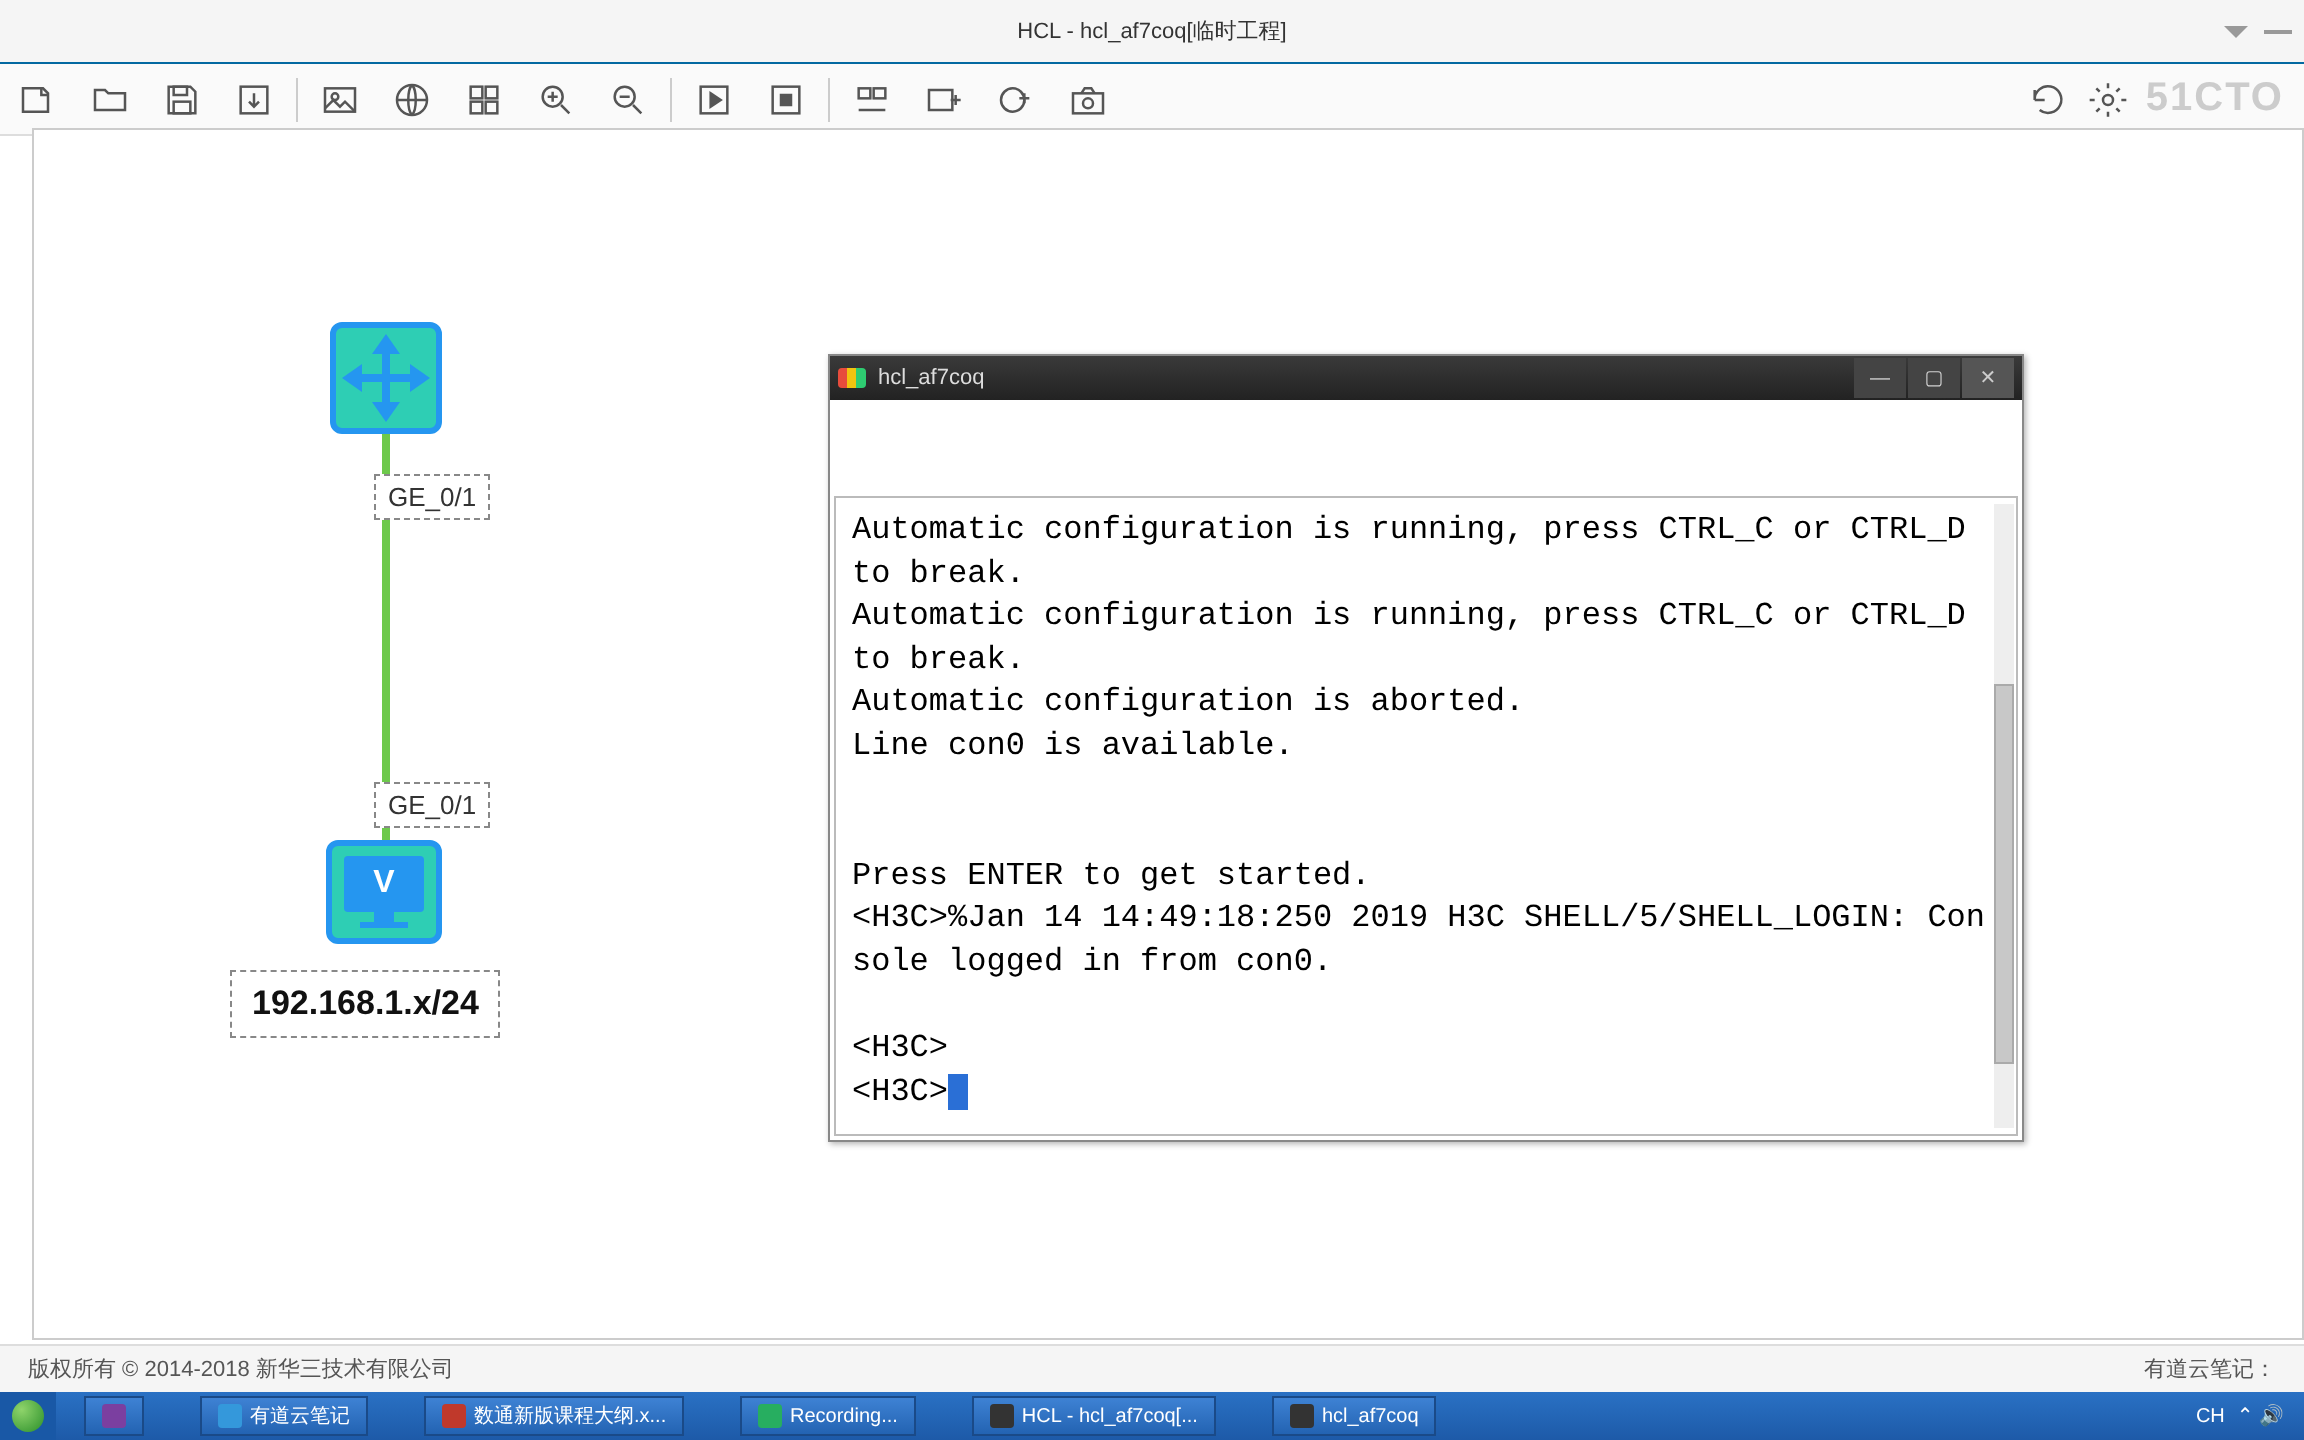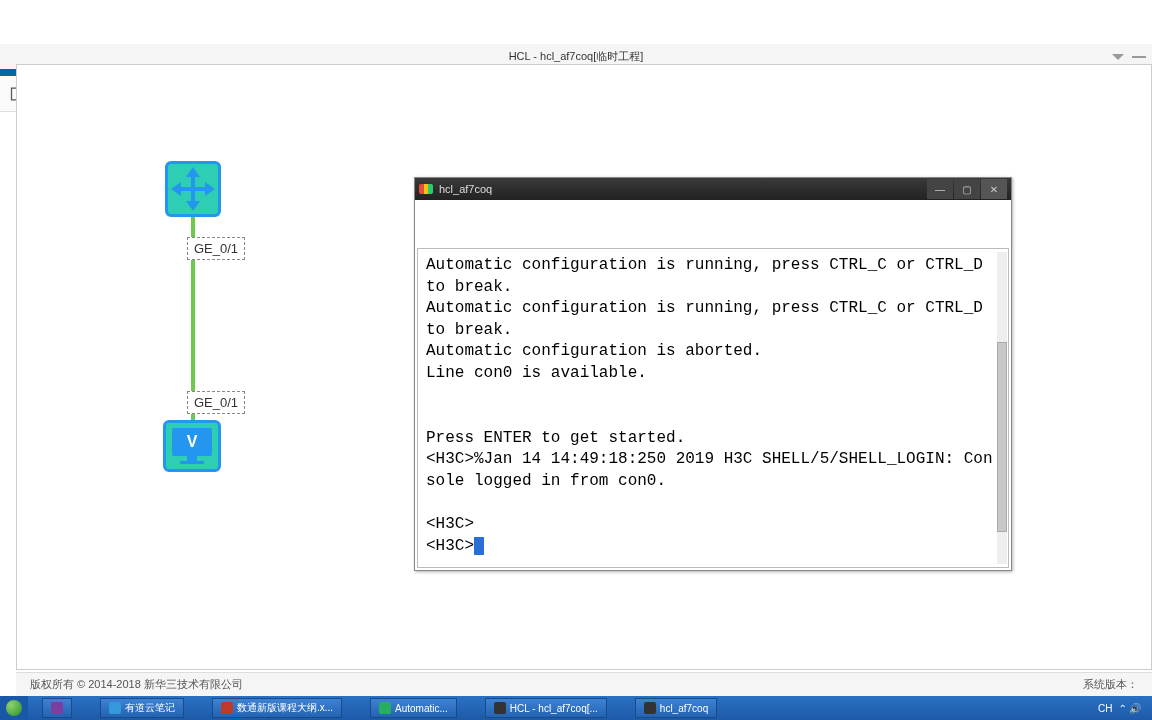--- a/index.html
+++ b/index.html
@@ -1,19 +1,19 @@
 <!DOCTYPE html>
 <html><head>
 <meta charset="utf-8">
 <style>
 * { margin: 0; padding: 0; box-sizing: border-box; }
 body { font-family: "Microsoft YaHei", Arial, sans-serif; font-size: 12px; background: #fff; width: 1152px; height: 720px; overflow: hidden; position: relative; }
 
 
-.title-bar { height: 32px; background: #f5f5f5; display: flex; align-items: center; justify-content: center; position: relative; border-bottom: 7px solid #0369a1; margin-top: 44px; }
+.title-bar { height: 32px; background: #f5f5f5; display: flex; align-items: center; justify-content: center; position: relative; border-bottom: 1px solid #0369a1; }
 .title-text { font-size: 11px; color: #333; }
 .title-right { position: absolute; right: 6px; display: flex; gap: 8px; align-items: center; }
 .title-caret { width: 0; height: 0; border-left: 6px solid transparent; border-right: 6px solid transparent; border-top: 6px solid #999; }
 .title-dash { width: 14px; height: 2px; background: #999; }
 
 
 .toolbar { height: 36px; background: #fafafa; display: flex; align-items: center; padding: 0 8px; border-bottom: 1px solid #ddd; position: relative; }
 .tb-group { display: flex; gap: 14px; align-items: center; }
 .tb-sep { width: 1px; height: 22px; background: #ccc; margin: 0 10px; }
 .tb-icon { width: 22px; height: 22px; cursor: pointer; color: #555; display:flex; align-items:center; justify-content:center;}
@@ -59,21 +59,21 @@
 .term-tabbar { height: 22px; background: #e8e8e8; border-bottom: 1px solid #bbb; display: flex; align-items: flex-end; padding-left: 4px; }
 .term-tab { background: #fff; border: 1px solid #bbb; border-bottom: none; padding: 2px 6px; font-size: 10px; color: #333; display: flex; align-items: center; gap: 4px; }
 .term-tab-close { width: 12px; height: 12px; background: #d9534f; color: #fff; border-radius: 2px; font-size: 9px; display: flex; align-items: center; justify-content: center; cursor: pointer; }
 .term-body-wrap { position: relative; margin-top: 48px; }
 .term-body { background: #fff; color: #000; font-family: "Courier New", monospace; font-size: 16px; line-height: 1.35; padding: 6px 8px; min-height: 320px; border: 1px solid #bbb; margin: 2px; white-space: pre-wrap; word-break: break-all; position: relative; }
 .cursor-block { display: inline-block; width: 10px; height: 18px; background: #2a6fd6; vertical-align: text-bottom; }
 .term-scroll { position: absolute; right: 4px; top: 4px; bottom: 4px; width: 10px; background: #eee; }
 .term-thumb { position: absolute; left: 0; right: 0; top: 90px; height: 190px; background: #c8c8c8; border: 1px solid #aaa; }
 
 
-.footer { position: absolute; left: 16px; right: 0; bottom: 24px; height: 24px; background: #f5f5f5; border-top: 1px solid #ddd; display: flex; align-items: center; justify-content: space-between; padding: 0 14px; font-size: 11px; color: #555; margin-top: 24px; }
+.footer { position: absolute; left: 0; right: 0; bottom: 24px; height: 24px; background: #f5f5f5; border-top: 1px solid #ddd; display: flex; align-items: center; justify-content: space-between; padding: 0 14px; font-size: 11px; color: #555; margin-top: 24px; }
 
 
 .taskbar { position: absolute; left: 0; right: 0; bottom: 0; height: 24px; background: linear-gradient(#2a71c4,#1d5aa8); display: flex; align-items: center; }
 .start-btn { width: 28px; height: 24px; background: #1958a6; display: flex; align-items: center; justify-content: center; }
 .start-orb { width: 16px; height: 16px; border-radius: 50%; background: radial-gradient(circle at 30% 30%, #8fd46b, #2a8f2a); }
 .task-item { height: 20px; margin: 0 14px; padding: 0 8px; background: linear-gradient(#3e82d4,#2363b2); border: 1px solid #1a4a88; color: #fff; font-size: 10px; display: flex; align-items: center; gap: 4px; cursor: pointer; max-width: 130px; overflow: hidden; white-space: nowrap; }
 .task-icon { width: 12px; height: 12px; background: #fff; border-radius: 2px; flex-shrink: 0; }
 .task-icon.purple { background: #7b3fa0; }
 .task-icon.blue { background: #3498db; }
 .task-icon.red { background: #c0392b; }
@@ -227,20 +227,21 @@
         <div class="arr right"></div>
     </div>
   </div>
   <div class="port-label port1">GE_0/1</div>
   <div class="port-label port2">GE_0/1</div>
   <div class="pc-node">
     <div class="pc-screen">V</div>
     <div class="pc-stand"></div>
       <div class="pc-base"></div>
   </div>
+  <div class="ip-label">192.168.1.x/24</div>
 
   <div class="term-win">
     <div class="term-titlebar">
       <div class="term-title-left">
         <div class="term-logo"></div>
         <span>hcl_af7coq</span>
       </div>
       <div class="term-btns">
         <div class="term-btn">—</div>
         <div class="term-btn">▢</div>
@@ -261,41 +262,41 @@
 &lt;H3C&gt;<span class="cursor-block"></span></div>
       <div class="term-scroll">
         <div class="term-thumb"></div>
       </div>
     </div>
   </div>
 </div>
 
 <div class="footer">
   <span>版权所有 © 2014-2018 新华三技术有限公司</span>
-  <span>系统版本：</span>
+  <span>有道云笔记：</span>
 </div>
 
 <div class="taskbar">
   <div class="start-btn">
       <div class="start-orb"></div>
     </div>
   <div class="task-item">
       <div class="task-icon purple"></div>
     </div>
   <div class="task-item">
       <div class="task-icon blue"></div>
       <span>有道云笔记</span>
     </div>
   <div class="task-item">
       <div class="task-icon red"></div>
       <span>数通新版课程大纲.x...</span>
     </div>
   <div class="task-item">
       <div class="task-icon green"></div>
-      <span>Automatic...</span>
+      <span>Recording...</span>
     </div>
   <div class="task-item">
       <div class="task-icon dark"></div>
       <span>HCL - hcl_af7coq[...</span>
     </div>
   <div class="task-item">
       <div class="task-icon dark"></div>
       <span>hcl_af7coq</span>
     </div>
   <div class="tray">

